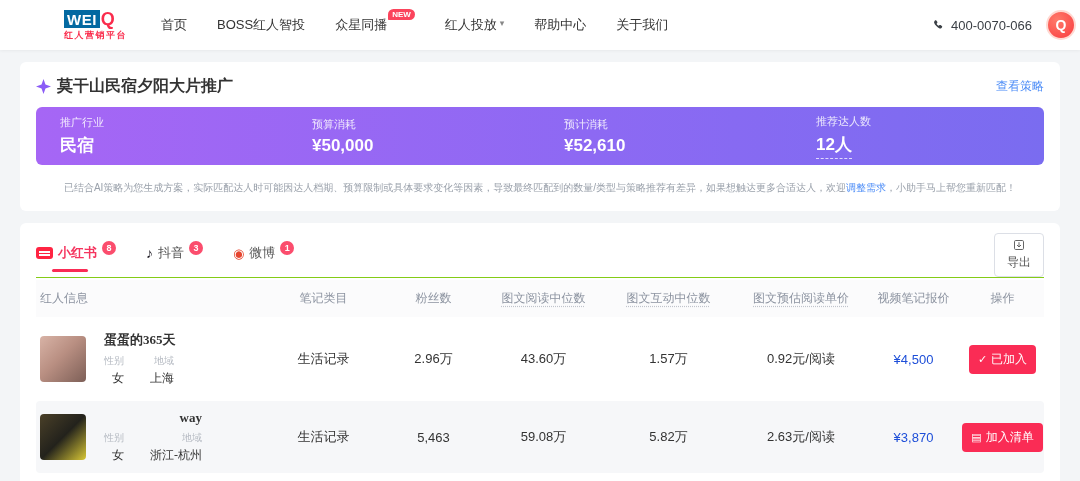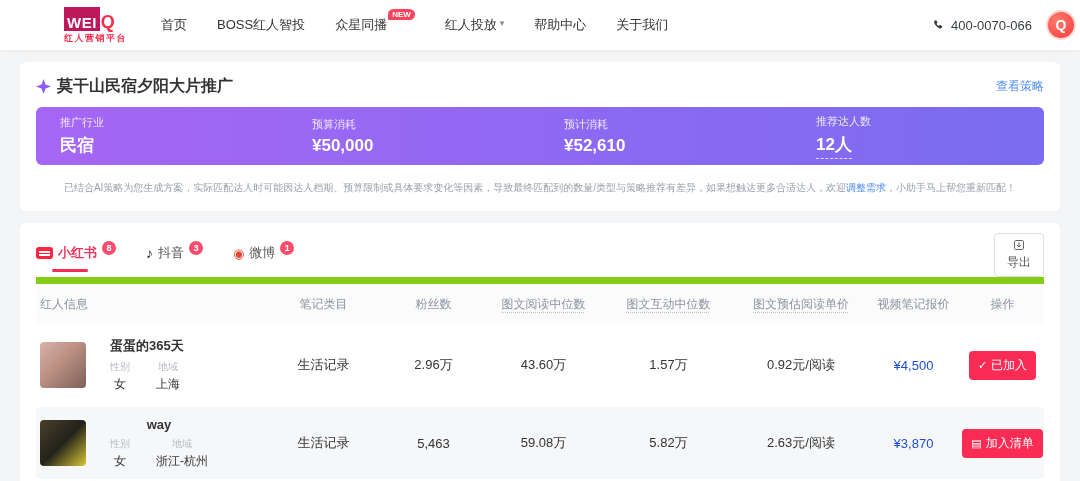--- a/index.html
+++ b/index.html
@@ -3,21 +3,21 @@
 <meta charset="utf-8">
 <style>
   * { margin:0; padding:0; box-sizing:border-box; }
   html,body { width:1080px; height:481px; overflow:hidden; }
   body { font-family:"Liberation Sans","DejaVu Sans",sans-serif; background:#f3f5f7; color:#333; }
 
   
   .topbar { height:50px; background:#fff; display:flex; align-items:center; padding:0 18px 0 64px; box-shadow:0 1px 3px rgba(0,0,0,.05); position:relative; z-index:2; }
   .logo { margin-right:34px; line-height:1; }
   .logo-top { display:flex; align-items:flex-end; }
-  .logo-wei { background:#be185d; color:#fff; font-weight:bold; font-size:15px; padding:8px 3px 1px; letter-spacing:.5px; }
+  .logo-wei { background:#0369a1; color:#fff; font-weight:bold; font-size:15px; padding:2px 3px 1px; letter-spacing:.5px; }
   .logo-q { color:#fa2c4c; font-weight:bold; font-size:18px; margin-left:1px; }
   .logo-sub { color:#fa2c4c; font-size:9px; font-weight:bold; letter-spacing:1.5px; margin-top:3px; }
   .nav { display:flex; align-items:center; gap:30px; }
   .nav-item { font-size:13px; color:#333; cursor:pointer; display:flex; align-items:flex-start; position:relative; }
   .nav-badge { background:#fb445c; color:#fff; font-size:8px; padding:1px 4px; border-radius:7px 7px 7px 1px; transform:translateY(-7px); margin-left:1px; font-weight:bold; }
   .nav-caret { font-size:9px; color:#888; margin-left:3px; transform:translateY(2px); }
   .top-right { margin-left:auto; display:flex; align-items:center; gap:14px; }
   .phone { display:flex; align-items:center; gap:6px; font-size:13px; color:#3a3f45; font-weight:500; }
   .user-avatar { width:30px; height:30px; border-radius:50%; background:radial-gradient(circle at 35% 30%, #ff7a6a, #f93b3f); color:#fff; font-weight:bold; font-size:14px; display:flex; align-items:center; justify-content:center; margin-right:-14px; border:2px solid #ffd9d2; }
 
@@ -34,21 +34,21 @@
   .stat { flex:1 1 0; padding-left:24px; }
   .stat-label { font-size:11px; color:rgba(255,255,255,.85); }
   .stat-value { font-size:17px; font-weight:bold; color:#fff; margin-top:4px; display:inline-block; }
   .stat-value.dotted { border-bottom:1px dashed rgba(255,255,255,.75); padding-bottom:2px; cursor:help; }
 
   .notice { margin-top:16px; text-align:center; font-size:10px; color:#9aa1ab; }
   .notice .link-blue { font-size:10px; }
 
   
   .table-card { margin-top:12px; padding:10px 16px 0; }
-  .tabs-row { display:flex; align-items:center; border-bottom:7px solid #84cc16; padding-bottom:0; }
+  .tabs-row { display:flex; align-items:center; border-bottom:1px solid #84cc16; padding-bottom:0; }
   .tabs { display:flex; gap:30px; }
   .tab { display:flex; align-items:center; gap:5px; font-size:13px; color:#555; cursor:pointer; padding:6px 0 10px; position:relative; }
   .tab.active { color:#f5355f; font-weight:bold; }
   .tab.active::after { content:""; position:absolute; left:16px; bottom:0; width:36px; height:3px; border-radius:2px; background:#fa2c55; }
   .tab-icon { display:inline-flex; align-items:center; justify-content:center; }
   .tab-icon.xiaohongshu-icon { width:17px; height:12px; background:#ff2442; border-radius:3px; position:relative; }
   .tab-icon.xiaohongshu-icon::before { content:""; position:absolute; left:3px; top:4px; width:11px; height:1.5px; background:#fff; box-shadow:0 3px 0 #fff; }
   .tab-icon.douyin-icon::before { content:"♪"; font-size:14px; color:#16131c; font-weight:bold; }
   .tab-icon.weibo-icon::before { content:"◉"; font-size:13px; color:#e6452f; }
   .tab-count { min-width:14px; height:14px; padding:0 3px; border-radius:8px; background:#fb4d6d; color:#fff; font-size:9px; font-weight:bold; display:inline-flex; align-items:center; justify-content:center; transform:translateY(-5px); }
@@ -56,21 +56,21 @@
 
   .t-head, .t-row { display:grid; grid-template-columns:230px 115px 105px 115px 135px 130px 95px 1fr; align-items:center; }
   .t-head { padding:10px 0; background:#fbfbfc; margin-top:2px; }
   .th { font-size:12px; color:#8c93a0; text-align:center; }
   .th:first-child { text-align:left; padding-left:4px; }
   .th-dotted { text-decoration:underline dotted #c0c4cc; text-underline-offset:4px; cursor:help; }
 
   .t-row { height:72px; margin-top:6px; border-radius:4px; background:#fff; }
   .t-row.striped { background:#f6f7f9; }
   .td { font-size:13px; text-align:center; color:#333; font-weight:500; }
-  .c-info { display:flex; align-items:center; gap:24px; text-align:center; padding-left:4px; }
+  .c-info { display:flex; align-items:center; gap:18px; text-align:right; padding-left:4px;font-family:Liberation Serif, serif; }
   .avatar { width:46px; height:46px; border-radius:4px; flex:0 0 46px; }
   .t-row:nth-child(1) .avatar { background:linear-gradient(135deg,#d8b3a6 0%,#b98f82 45%,#7d5f57 100%); }
   .t-row:nth-child(2) .avatar { background:linear-gradient(135deg,#4a4028 0%,#23221c 50%,#d8c735 100%); }
   .t-row:nth-child(3) .avatar { background:linear-gradient(135deg,#f7c9d4 0%,#56b4d3 45%,#2b2b34 100%); }
   .r-name { font-size:13px; font-weight:bold; color:#333; cursor:pointer; }
   .meta { display:flex; gap:26px; margin-top:5px; }
   .m-label { display:block; font-size:10px; color:#b5bac2; }
   .m-val { display:block; font-size:12px; color:#333; margin-top:2px; }
   .td.price { color:#1d4ed8; }
   .c-act { display:flex; justify-content:center; }

